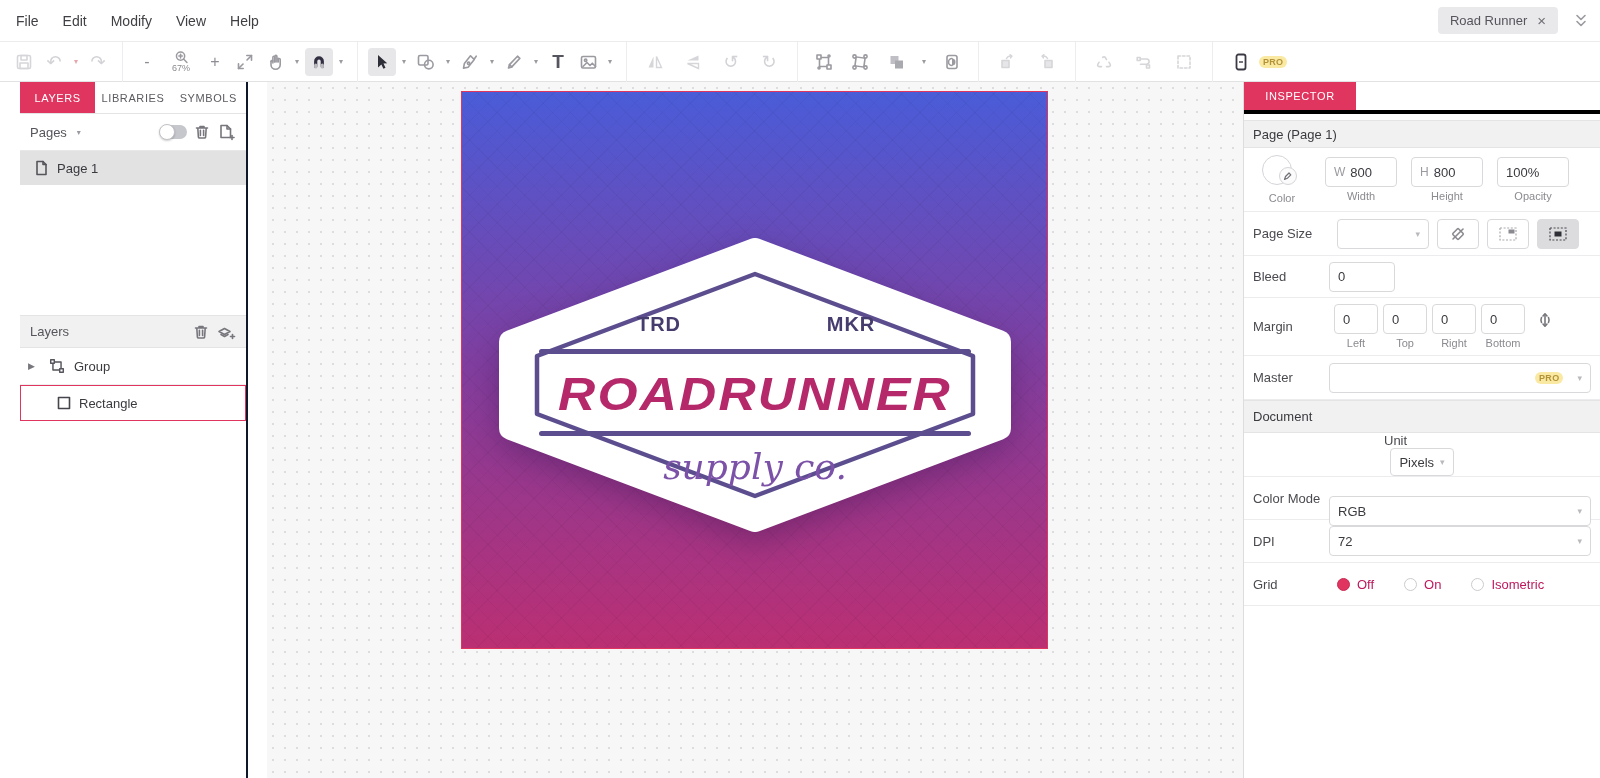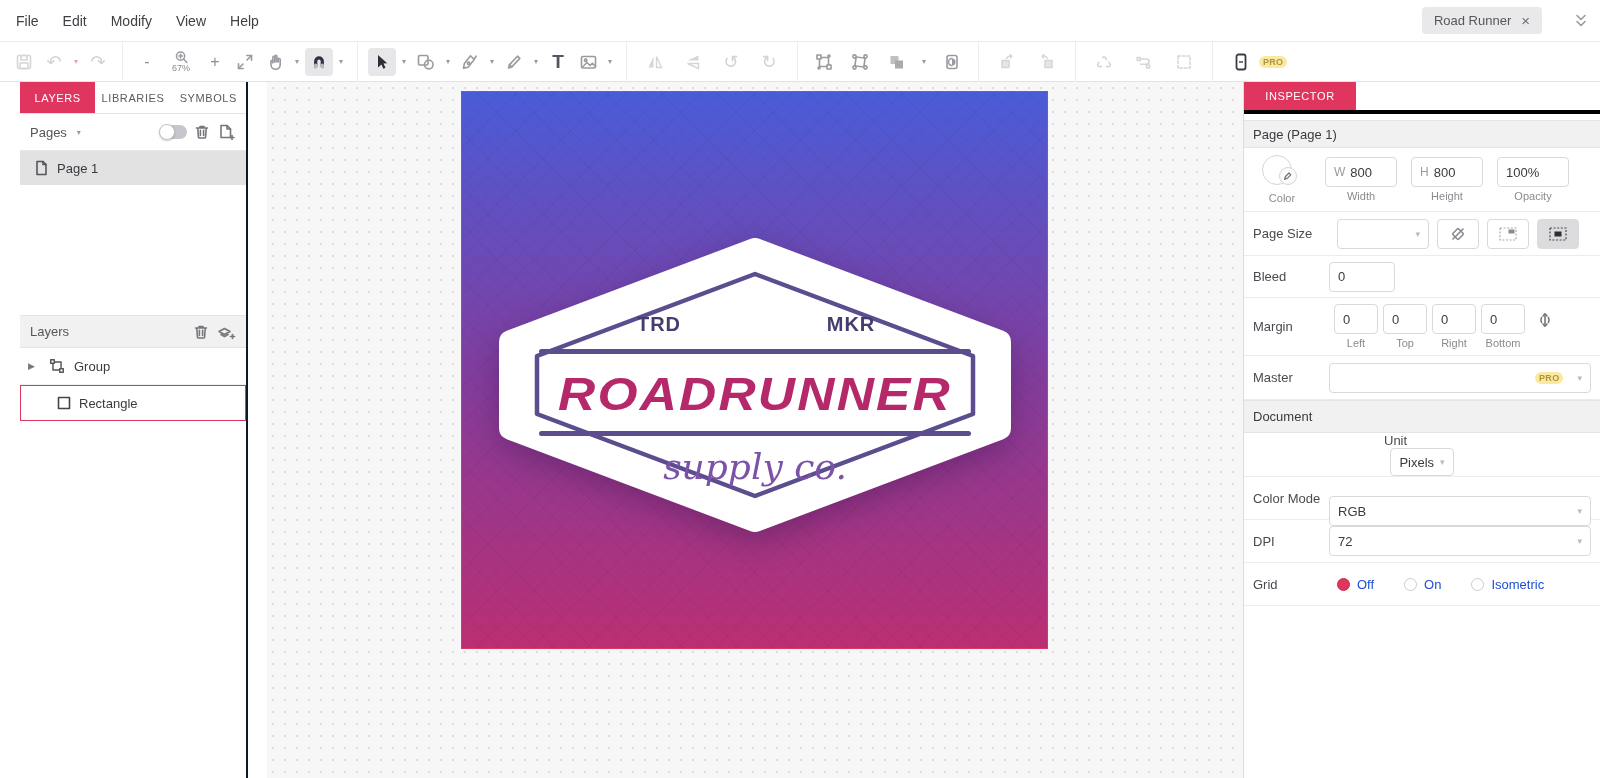--- a/index.html
+++ b/index.html
@@ -7,21 +7,21 @@
     --badge-purple:#5C4E8E; --title-pink:#B5296B; --script-purple:#7C52A9;
   }
   *{box-sizing:border-box; margin:0; padding:0;}
   body{font-family:"Liberation Sans",sans-serif; background:#fff;}
   .app{position:relative; width:1600px; height:778px; background:#fff; overflow:hidden; font-size:13px; color:#3a3a3a;}
 
   
   .menubar{position:absolute; top:0; left:0; width:1600px; height:42px; display:flex; align-items:center; border-bottom:1px solid #ECECEC; background:#fff;}
   .menu-items{display:flex; gap:24px; padding-left:16px;}
   .menu-item{font-size:14px; color:#3f3f44; cursor:default;}
-  .menubar-right{margin-left:auto; display:flex; align-items:center; gap:30px; padding-right:10px;}
+  .menubar-right{margin-left:auto; display:flex; align-items:center; gap:14px; padding-right:10px;}
   .doc-tab{display:flex; align-items:center; gap:10px; background:#E9E9EB; border-radius:4px; height:27px; padding:0 12px; font-size:13px; color:#55555c;}
   .doc-tab .close{color:#6f6f76; font-size:15px; line-height:1;}
 
   
   .toolbar{position:absolute; top:42px; left:0; width:1600px; height:40px; background:#fff; border-bottom:1px solid #E2E2E2; display:flex; align-items:center;}
   .tgroup{display:flex; align-items:center; height:40px; padding:0 10px; gap:2px; border-right:1px solid #EDEDEF;}
   .tbtn{display:flex; align-items:center; justify-content:center; width:28px; height:28px; border-radius:4px; color:#9a9aa0;}
   .tbtn.sel{background:#E7E7EA;}
   .tbtn.txt{font-size:16px; color:#8d8d94;}
   .tbtn.dis{color:#D3D3D7;}
@@ -71,21 +71,21 @@
   .ibox{border:1px solid #D9D9DC; border-radius:4px; height:30px; background:#fff; display:flex; align-items:center; padding:0 8px; font-size:13px; color:#3a3a3f;}
   .ibox input{border:none; outline:none; width:100%; font:inherit; color:inherit; background:transparent;}
   .prefix{color:#9a9aa0; margin-right:5px; font-size:12px;}
   .fieldcol{display:flex; flex-direction:column; align-items:center; gap:3px;}
   .caption{font-size:11px; color:#8a8a90;}
   .selarrow{color:#B9B9BE; font-size:9px; margin-left:auto; padding-left:6px;}
   .sqbtn{width:42px; height:30px; border:1px solid #D9D9DC; border-radius:4px; display:flex; align-items:center; justify-content:center; background:#fff;}
   .sqbtn.sel{background:#DCDCDE; border-color:#DCDCDE;}
   .radio{width:13px; height:13px; border-radius:50%; border:1px solid #CCCCD0; background:#fff; display:inline-block; position:relative;}
   .radio.on{border-color:#C92B52; background:var(--accent); box-shadow:inset 0 0 0 1.5px #fff0;}
-  .radio-item{display:flex; align-items:center; gap:7px; font-size:13px; color:#1d4ed8;}
+  .radio-item{display:flex; align-items:center; gap:7px; font-size:13px; color:#be185d;}
   .colorwell{position:relative; width:40px; height:34px; flex:none;}
   .colorwell .big{position:absolute; left:0; top:0; width:30px; height:30px; border-radius:50%; background:#fff; border:1px solid #D5D5D9;}
   .colorwell .small{position:absolute; left:17px; top:12px; width:18px; height:18px; border-radius:50%; background:#FBFBFB; border:1px solid #D5D5D9; display:flex; align-items:center; justify-content:center;}
 </style>
 </head>
 <body>
 
 <div class="app">
 
   <div class="menubar">

